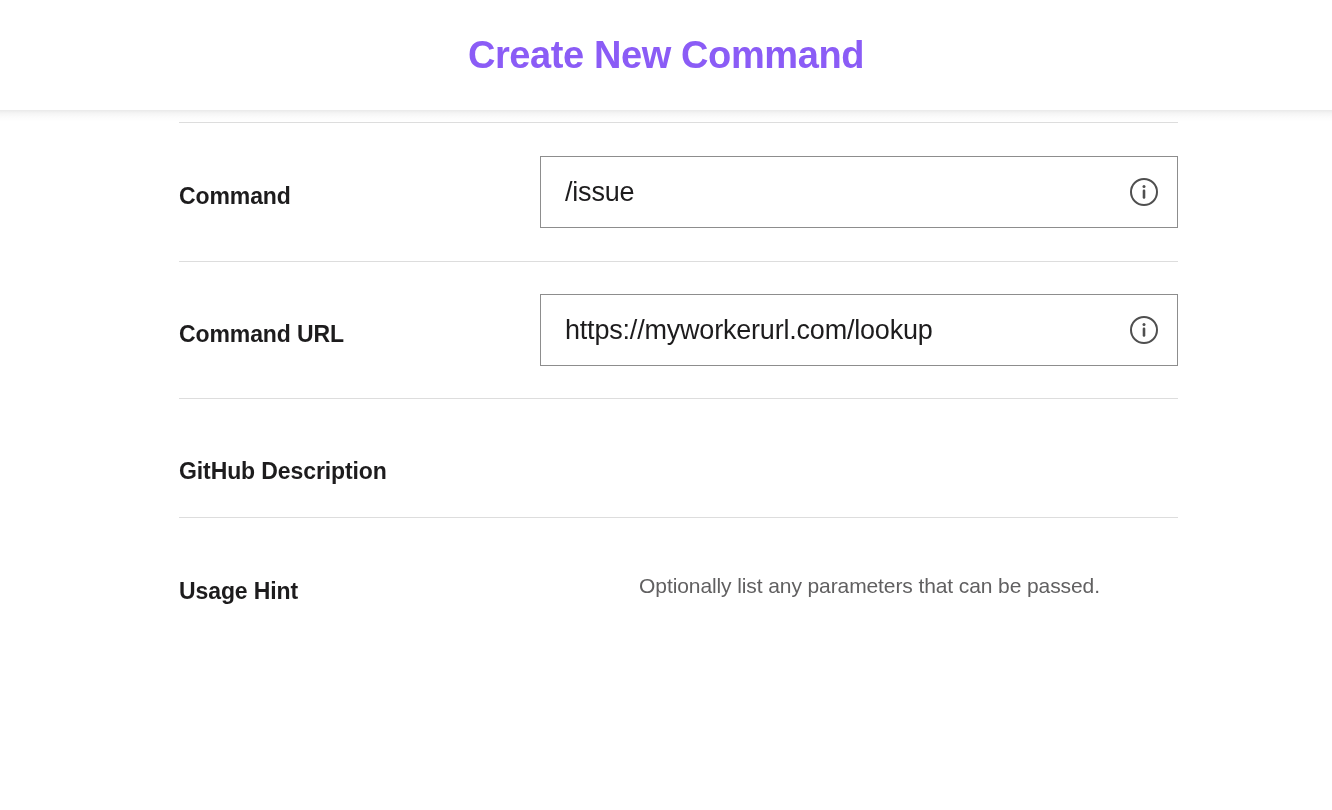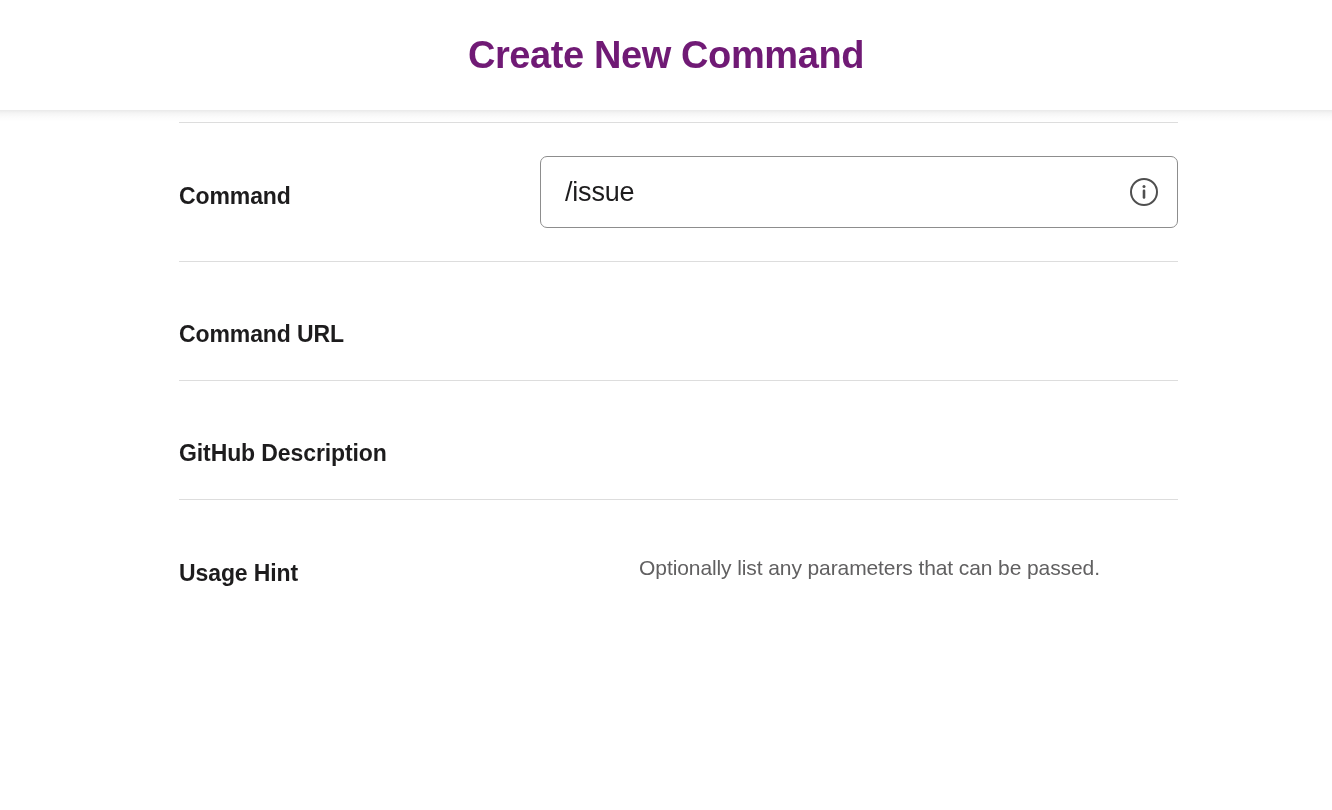--- a/index.html
+++ b/index.html
@@ -30,21 +30,21 @@
     width: 1332px;
     height: 110px;
     background: #ffffff;
     display: flex;
     align-items: center;
     justify-content: center;
   }
   .modal-title {
     font-size: 38px;
     font-weight: 700;
-    color: #701a75;
+    color: #8b5cf6;
     letter-spacing: -0.4px;
     line-height: 1;
     margin: 0;
     padding: 0;
     white-space: nowrap;
   }
   .header-shadow {
     position: absolute;
     left: 0;
     top: 110px;
@@ -95,21 +95,21 @@
   .field-control {
     flex: 1 1 auto;
     width: 638px;
   }
 
   .input-wrap {
     position: relative;
     width: 638px;
     height: 72px;
     border: 1px solid #8d8d8d;
-    border-radius: 7px;
+    border-radius: 0;
     background: #ffffff;
     display: flex;
     align-items: center;
   }
   .input-wrap .text-value {
     display: block;
     width: 100%;
     border: 0;
     outline: none;
     background: transparent;
@@ -183,20 +183,32 @@
             </svg>
           </span>
         </div>
       </div>
     </div>
 
     <hr class="divider">
 
     <div class="field-row row-url">
       <div class="field-label">Command URL</div>
+      <div class="field-control">
+        <div class="input-wrap">
+          <input class="text-value" type="text" value="https://myworkerurl.com/lookup" style="">
+          <span class="info-icon">
+            <svg width="30" height="30" viewBox="0 0 30 30" aria-hidden="true">
+              <circle cx="15" cy="15" r="13" fill="none" stroke="#4f4f4f" stroke-width="2"></circle>
+              <circle cx="15" cy="9.4" r="1.5" fill="#4f4f4f"></circle>
+              <rect x="13.7" y="12.6" width="2.6" height="9.2" rx="1.2" fill="#4f4f4f"></rect>
+            </svg>
+          </span>
+        </div>
+      </div>
     </div>
 
     <hr class="divider">
 
     <div class="field-row row-desc">
       <div class="field-label">GitHub Description</div>
     </div>
 
     <hr class="divider">
 

